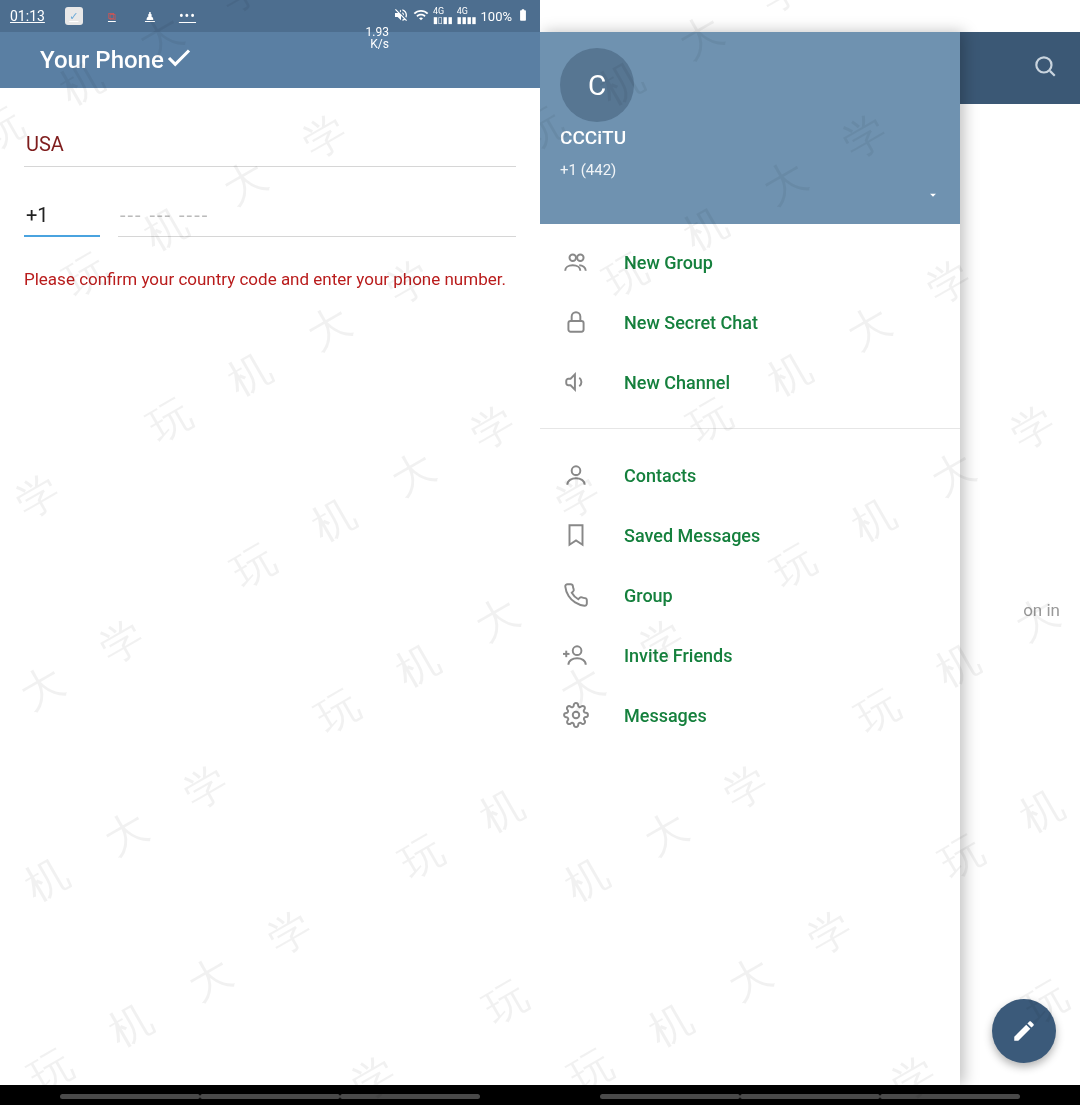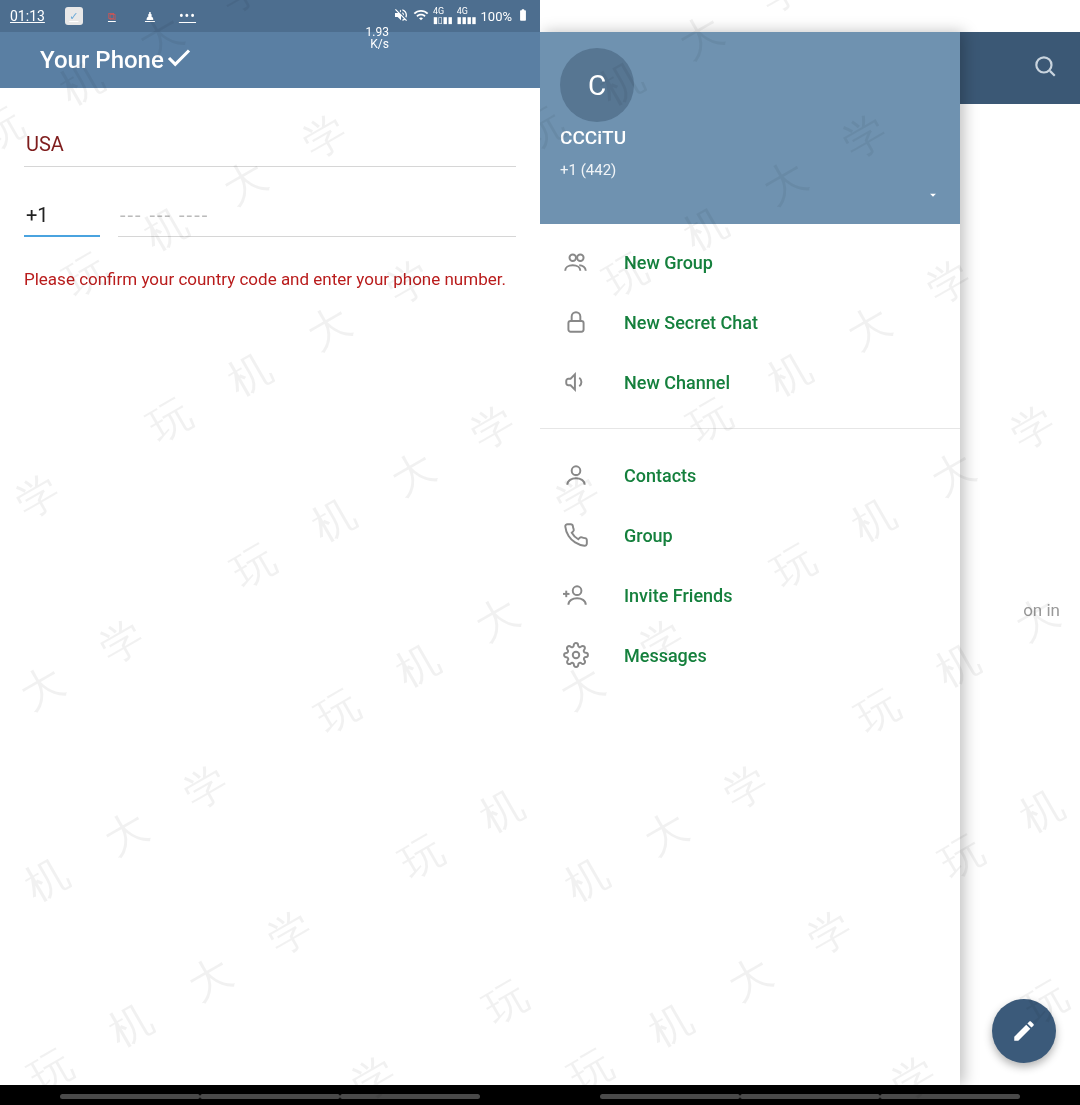--- a/index.html
+++ b/index.html
@@ -366,20 +366,28 @@
               <svg viewBox="0 0 24 24">
                 <circle cx="12" cy="8" r="4"></circle>
                 <path d="M4 21c0-4 4-6 8-6s8 2 8 6"></path>
               </svg>
             </span>
             <span class="d-label">Contacts</span>
           </div>
           <div class="drawer-item">
             <span class="d-icon">
               <svg viewBox="0 0 24 24">
+                <path d="M6 3h12v18l-6-4-6 4V3z"></path>
+              </svg>
+            </span>
+            <span class="d-label">Saved Messages</span>
+          </div>
+          <div class="drawer-item">
+            <span class="d-icon">
+              <svg viewBox="0 0 24 24">
                 <path d="M22 16.92v3a2 2 0 0 1-2.18 2 19.79 19.79 0 0 1-8.63-3.07 19.5 19.5 0 0 1-6-6 19.79 19.79 0 0 1-3.07-8.67A2 2 0 0 1 4.11 2h3a2 2 0 0 1 2 1.72c.13.96.37 1.9.72 2.81a2 2 0 0 1-.45 2.11L8.09 9.91a16 16 0 0 0 6 6l1.27-1.27a2 2 0 0 1 2.11-.45c.91.35 1.85.59 2.81.72A2 2 0 0 1 22 16.92z"></path>
               </svg>
             </span>
             <span class="d-label">Group</span>
           </div>
           <div class="drawer-item">
             <span class="d-icon">
               <svg viewBox="0 0 24 24">
                 <circle cx="13" cy="8" r="4"></circle>
                 <path d="M5 21c0-4 4-6 8-6s8 2 8 6"></path>

